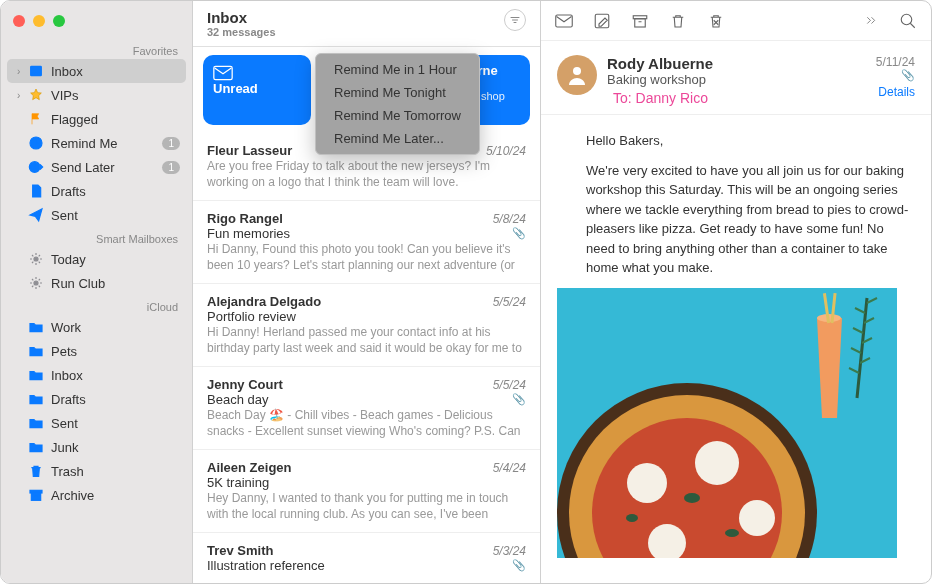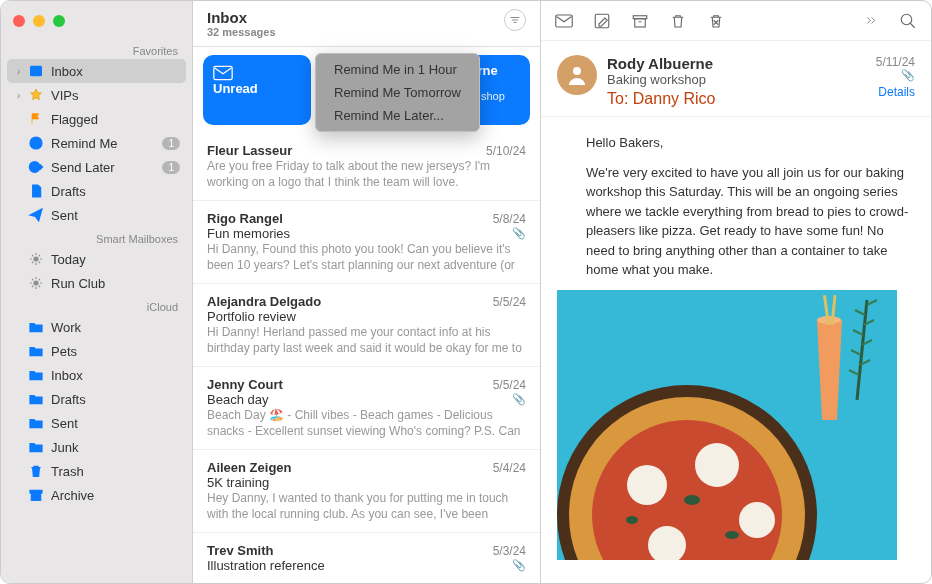--- a/index.html
+++ b/index.html
@@ -40,40 +40,40 @@
 .smart-card .sc-label { font-size: 13px; font-weight: 600; margin-top: 18px; }
 .smart-card .sc-ic { position: absolute; top: 10px; left: 10px; }
 
 .context-menu { position: absolute; top: 6px; left: 122px; background: #a3a3a3; border: 1px solid #c0c0c0; border-radius: 6px; box-shadow: 0 6px 20px rgba(0,0,0,.25); padding: 4px 0; z-index: 50; }
 .context-menu div { padding: 4px 18px; font-size: 13px; white-space: nowrap; cursor: default; }
 
 .msg-list { overflow-y: auto; flex: 1; }
 .msg { padding: 10px 14px; border-bottom: 1px solid #eee; }
 .msg .row1 { display: flex; align-items: baseline; }
 .msg .from { font-weight: 700; font-size: 13px; flex: 1; }
-.msg .date { font-size: 12px; color: #888; }
+.msg .date { font-size: 12px; color: #888; font-style: italic; }
 .msg .row2 { display: flex; align-items: center; }
 .msg .subj { font-size: 13px; color: #333; flex: 1; }
 .msg .clip { font-size: 11px; color: #aaa; }
 .msg .prev { font-size: 12px; color: #999; line-height: 1.35; max-height: 32px; overflow: hidden; }
 
 
 .read-col { flex: 1; display: flex; flex-direction: column; }
 .toolbar { height: 40px; display: flex; align-items: center; padding: 0 12px; gap: 16px; border-bottom: 1px solid #eee; }
 .toolbar .sp { flex: 1; }
 .tb-ic { width: 22px; height: 22px; display: flex; align-items: center; justify-content: center; color: #666; }
 .tb-ic svg { width: 18px; height: 18px; stroke: #666; fill: none; stroke-width: 1.5; }
 
 .read-header { padding: 14px 16px 8px; border-bottom: 1px solid #eee; }
 .rh-top { display: flex; align-items: flex-start; gap: 10px; }
 .avatar { width: 40px; height: 40px; border-radius: 50%; background: #d4a068; display: flex; align-items: center; justify-content: center; color: #fff; font-size: 16px; }
 .rh-info { flex: 1; }
 .rh-from { font-weight: 700; font-size: 15px; }
 .rh-subj { font-size: 13px; color: #555; }
-.rh-to { font-size: 16px; color: #c2410c; margin-top: 3px;}
+.rh-to { font-size: 14px; color: #ec4899; margin-top: 3px; margin-left: 6px;}
 .rh-date { font-size: 12px; color: #888; text-align: right; }
 .rh-clip { font-size: 11px; color: #aaa; text-align: right; }
 .rh-details { font-size: 12px; color: #0a7aff; text-align: right; margin-top: 3px; margin-left: 36px; }
 
 .read-body { padding: 16px; overflow-y: auto; flex: 1; }
 .read-body p { font-size: 13px; line-height: 1.5; margin-bottom: 10px; margin-left: 29px; }
 .photo { margin-top: 6px; }
 
 
 .blue { fill: #0a7aff; stroke: #0a7aff; }
@@ -289,20 +289,21 @@
         <div class="sc-label">Rem</div>
       </div>
       <div class="smart-card sc-blue2" style="flex:1.3">
         <div class="sc-title">Rody Albuerne</div>
         <div class="sc-sub">shop</div>
         <div class="sc-sub" style="font-size:11px">We're very exc shop this Satur</div>
       </div>
 
       <div class="context-menu" id="ctx-menu">
           <div>Remind Me in 1 Hour</div>
+          <div>Remind Me Tonight</div>
           <div>Remind Me Tomorrow</div>
           <div>Remind Me Later...</div>
         </div>
     </div>
 
     <div class="msg-list" id="msg-list">
         <div class="msg">
           <div class="row1">
             <span class="from">Fleur Lasseur</span>
             <span class="date">5/10/24</span>

